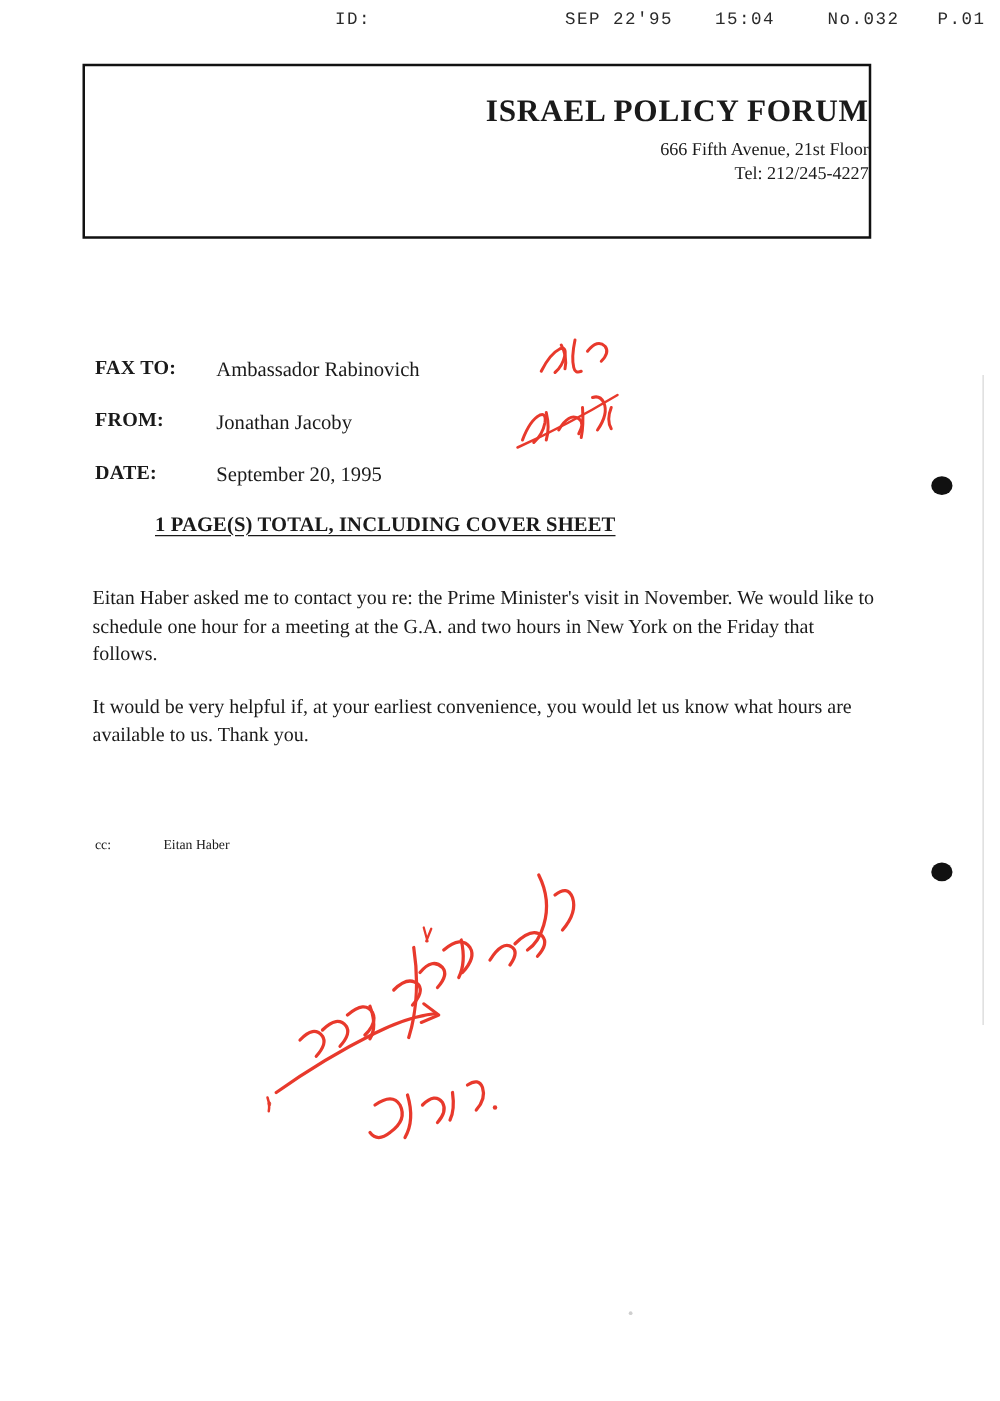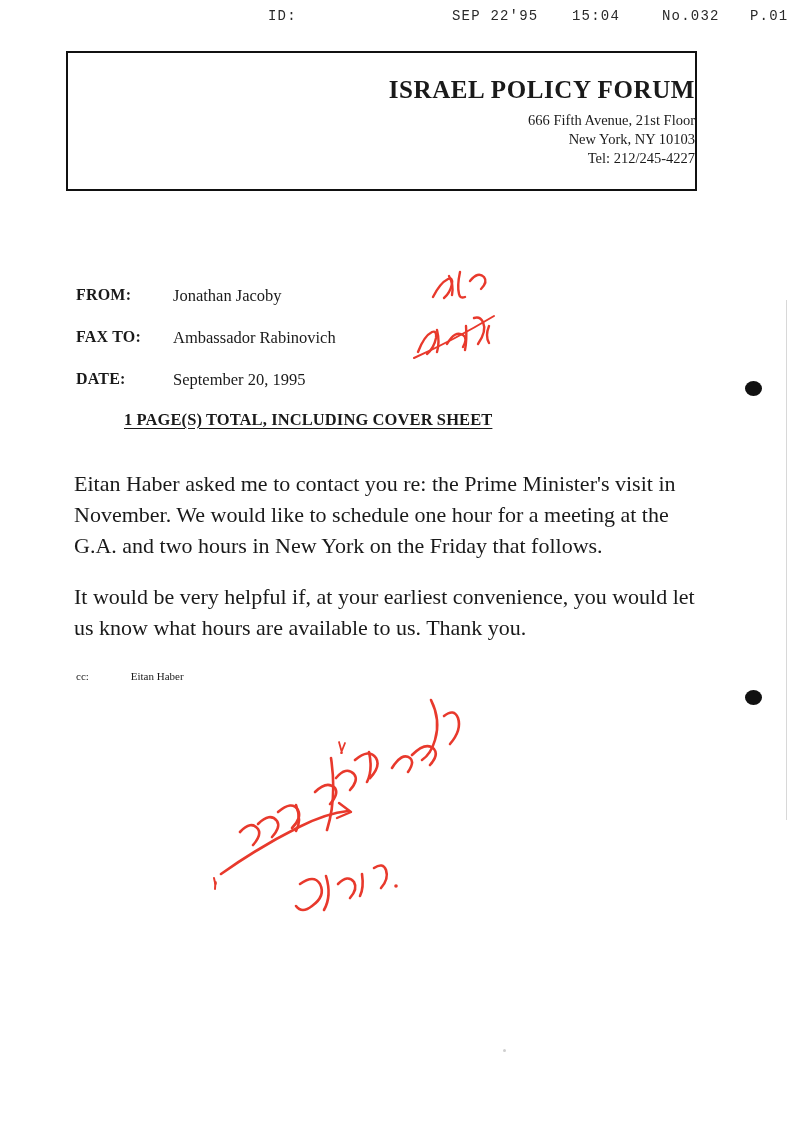--- a/index.html
+++ b/index.html
@@ -119,21 +119,21 @@
     text-underline-offset: 3px;
     margin-left: 48px;
   }
 
   
   .body-copy {
     position: absolute;
     left: 74px;
     top: 468px;
     width: 630px;
-    font-size: 22px;
+    font-size: 16px;
     line-height: 1.42;
   }
   .body-copy p {
     margin: 0 0 19px 0;
   }
   .cc-line {
     position: absolute;
     left: 76px;
     top: 670px;
     font-size: 11px;
@@ -188,33 +188,32 @@
   <span class="fh-date">SEP 22'95</span>
   <span class="fh-time">15:04</span>
   <span class="fh-no">No.032</span>
   <span class="fh-page">P.01</span>
 </div>
 
 <div class="letterhead">
   <div class="org-name">ISRAEL POLICY FORUM</div>
   <div class="addr">
     <span class="line">666 Fifth Avenue, 21st Floor</span>
-    <span class="line">New York, NY  10103</span>
     <span class="line">Tel: 212/245-4227</span>
   </div>
 </div>
 
 <div class="fields">
+  <div class="field-row">
+    <span class="field-label">FAX TO:</span>
+    <span class="field-value">Ambassador Rabinovich</span>
+  </div>
   <div class="field-row">
     <span class="field-label">FROM:</span>
     <span class="field-value">Jonathan Jacoby</span>
-  </div>
-  <div class="field-row">
-    <span class="field-label">FAX TO:</span>
-    <span class="field-value">Ambassador Rabinovich</span>
   </div>
   <div class="field-row">
     <span class="field-label">DATE:</span>
     <span class="field-value">September 20, 1995</span>
   </div>
 </div>
 
 <div class="pages-total">1 PAGE(S) TOTAL, INCLUDING COVER SHEET</div>
 
 <div class="body-copy">

